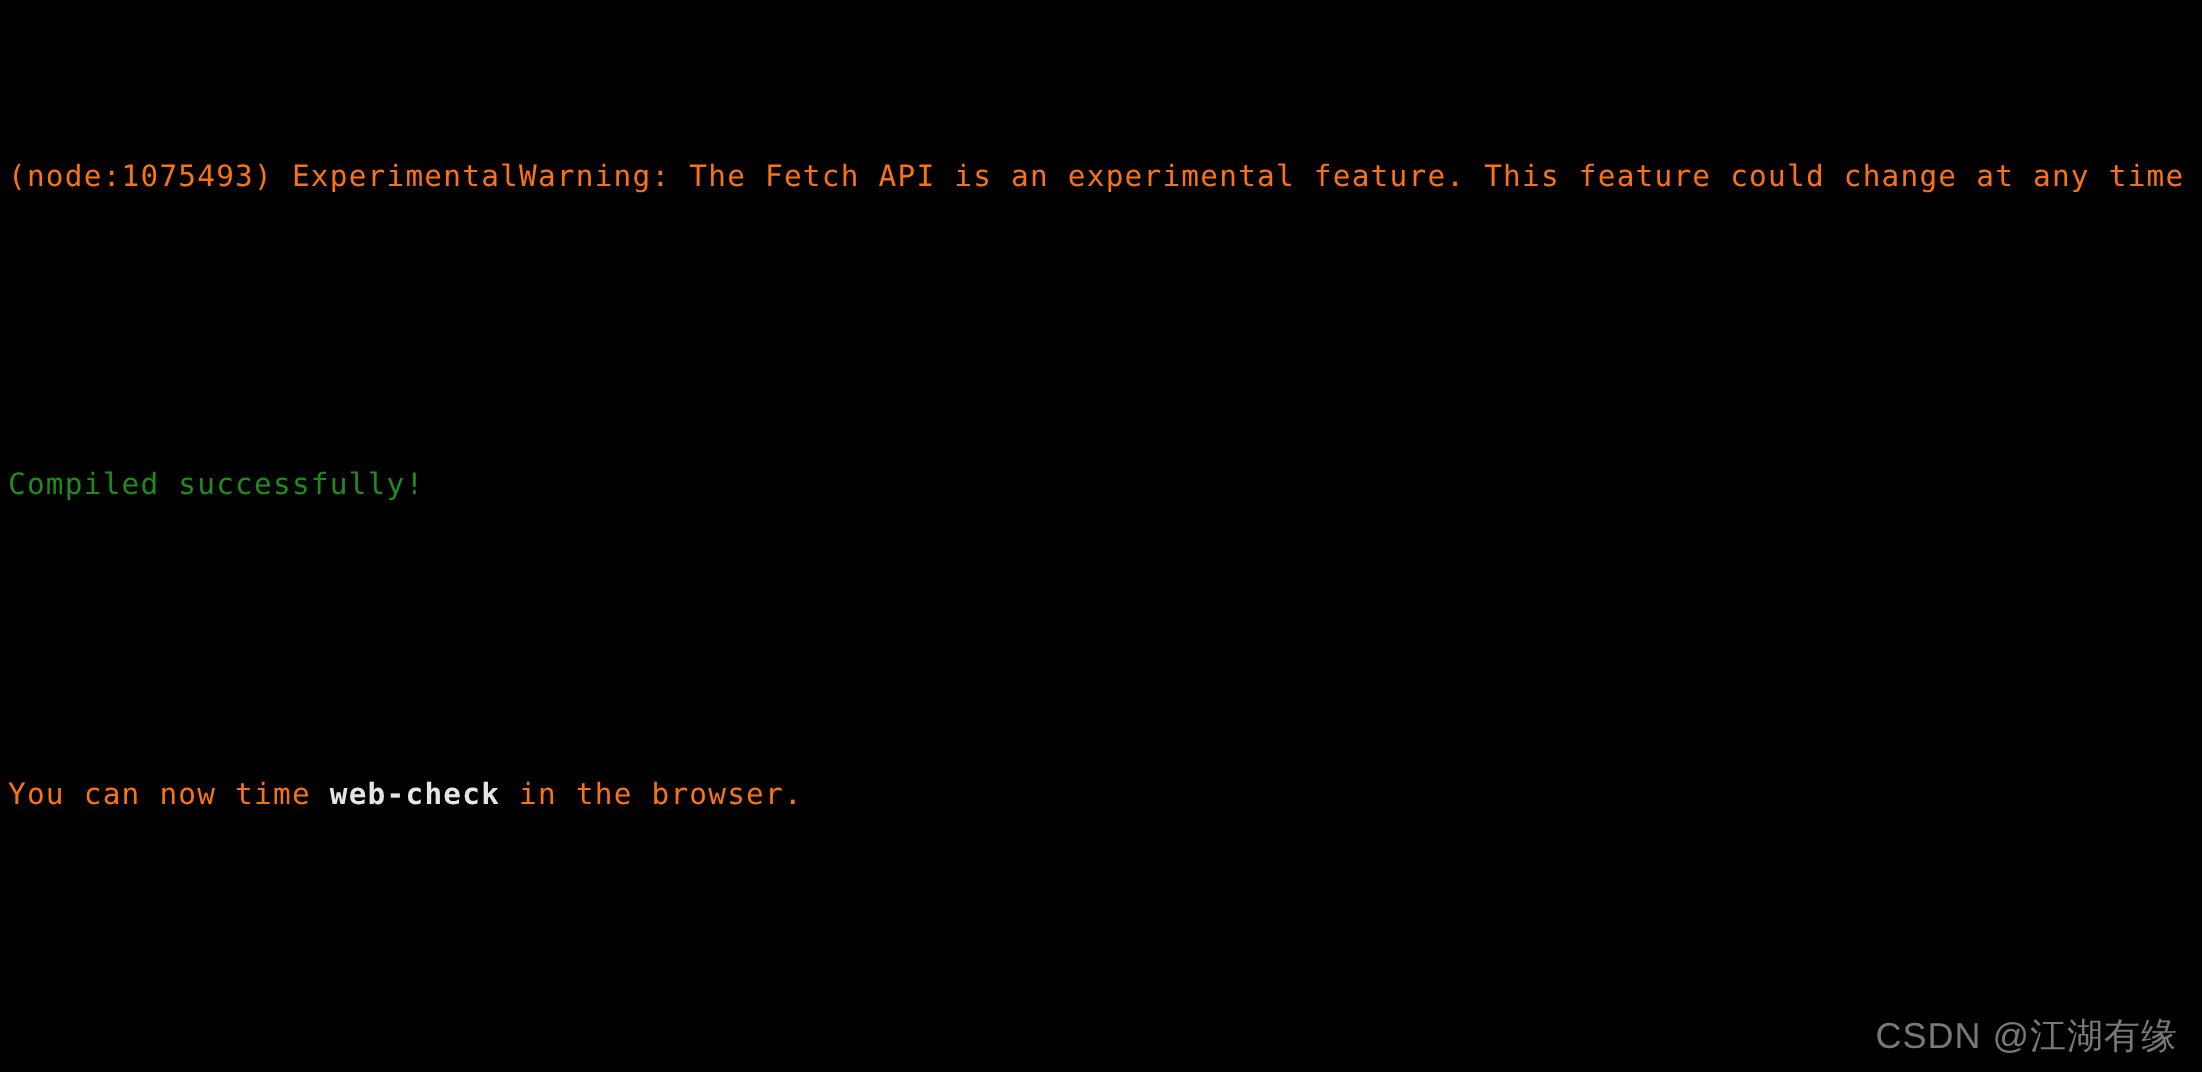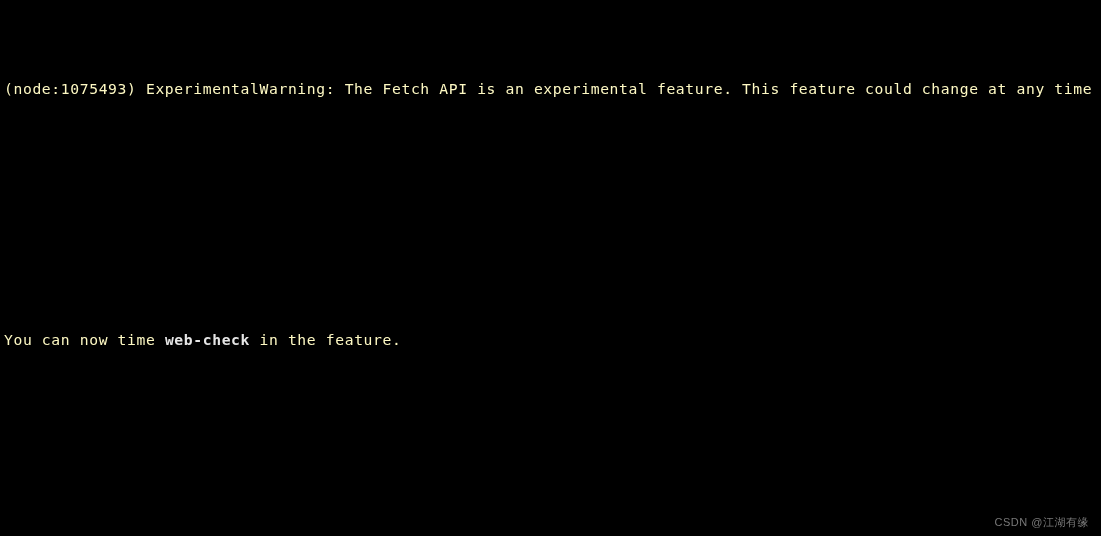--- a/index.html
+++ b/index.html
@@ -41,51 +41,52 @@
 
   .line {
     height: 19.3px;
     white-space: pre;
   }
   .line.blank {
     height: 19.3px;
   }
 
   
-  .c-default { color: #fef9c3; }
+  .c-default { color: #f97316; }
   .c-green-dim { color: #1f8b1f; }
   .c-white-bold { color: #e5e5e5; font-weight: bold; }
 
   .watermark {
     position: absolute;
     right: 12px;
     bottom: 6px;
     font-family: "Liberation Sans", sans-serif;
-    font-size: 11px;
+    font-size: 18px;
     color: #8d8d8d;
     opacity: 0.85;
     letter-spacing: 0.5px;
     white-space: nowrap;
     user-select: none;
   }
 </style>
 </head>
 <body>
 
 <div id="terminal">
   <div class="screen">
 
     <div class="line"><span class="c-default">(node:1075493) ExperimentalWarning: The Fetch API is an experimental feature. This feature could change at any time</span></div>
 
     <div class="line blank"></div>
 
+    <div class="line"><span class="c-green-dim">Compiled successfully!</span></div>
 
     <div class="line blank"></div>
 
-    <div class="line"><span class="c-default">You can now time </span><span class="c-white-bold">web-check</span><span class="c-default"> in the feature.</span></div>
+    <div class="line"><span class="c-default">You can now time </span><span class="c-white-bold">web-check</span><span class="c-default"> in the browser.</span></div>
 
     <div class="line blank"></div>
 
     
 
     
 
     
 
     

